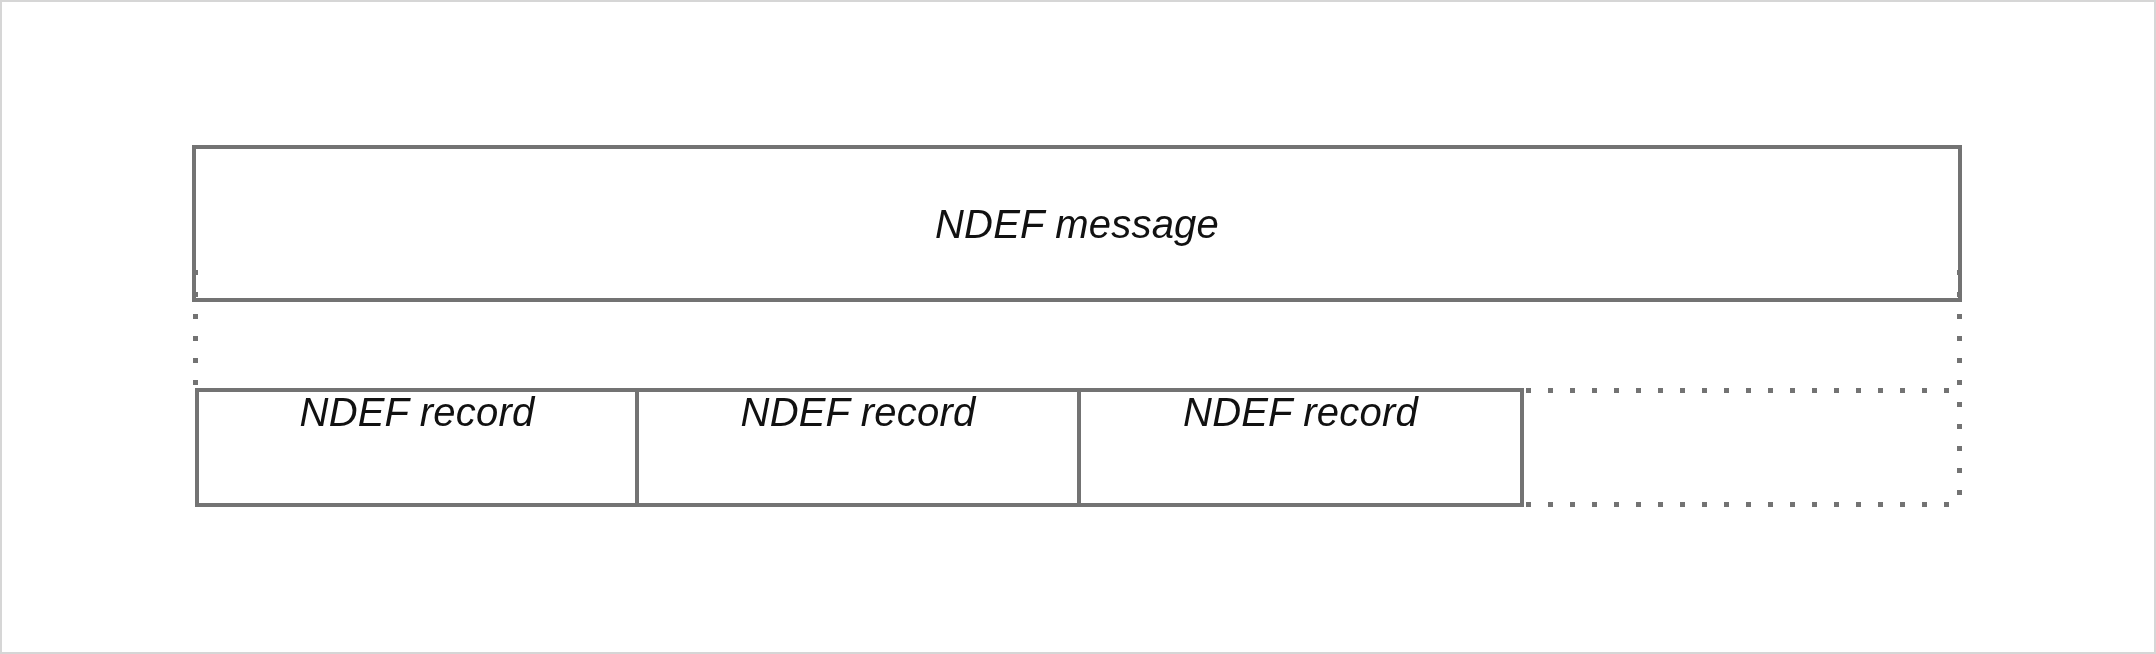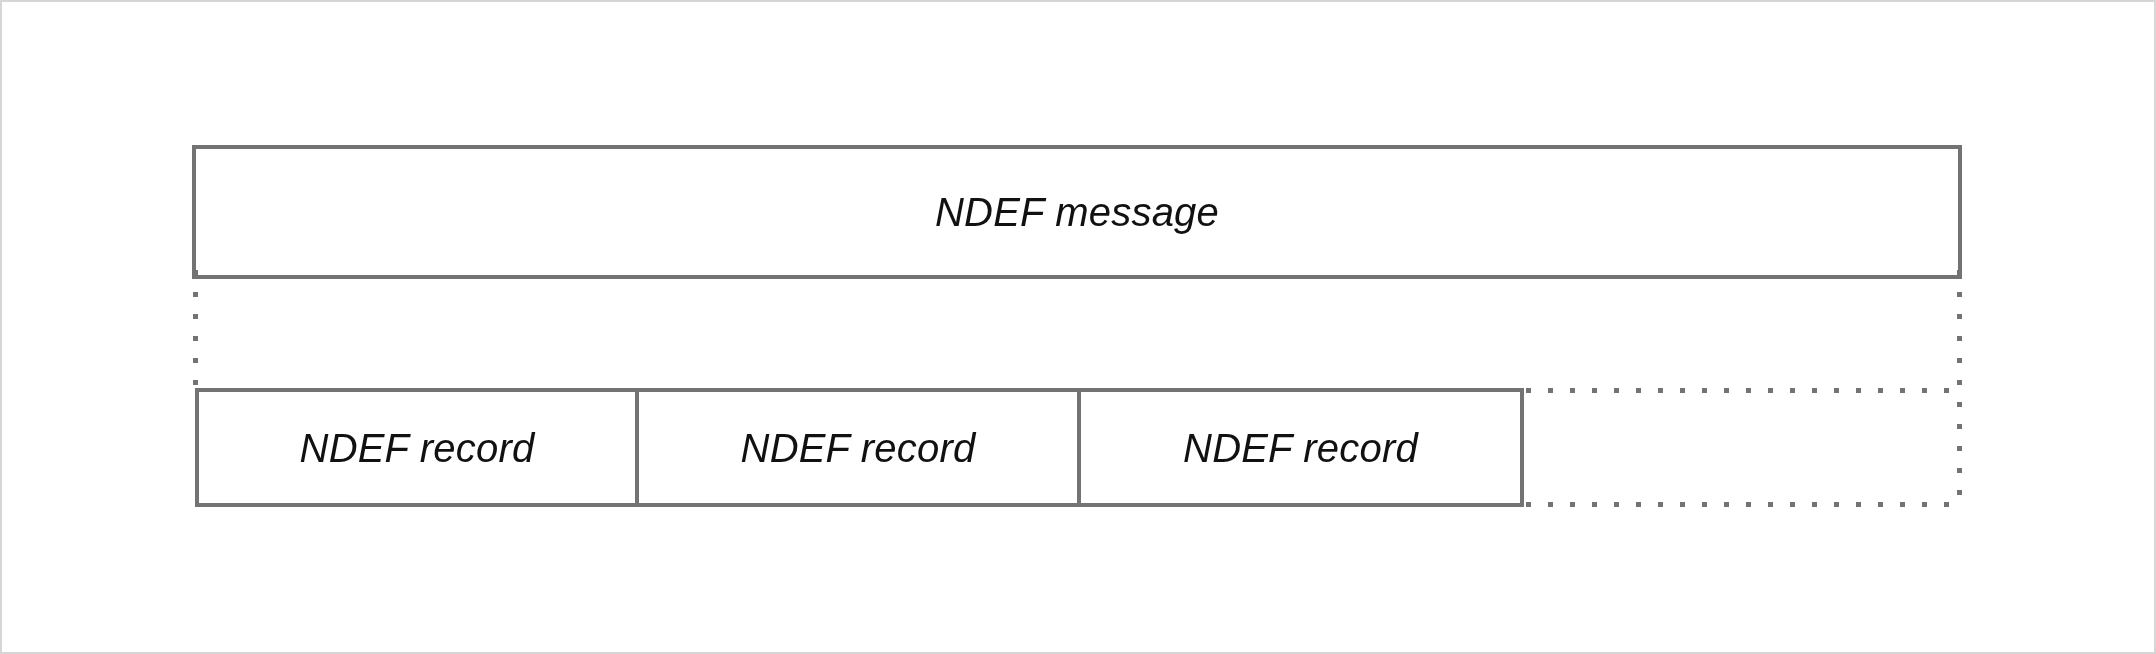--- a/index.html
+++ b/index.html
@@ -20,21 +20,21 @@
     border: 2px solid #d6d6d6;
     overflow: hidden;
   }
 
   
   .message-box {
     position: absolute;
     left: 190px;
     top: 143px;
     width: 1770px;
-    height: 134px;
+    height: 157px;
     box-sizing: border-box;
     border: 4px solid #737373;
     background: #ffffff;
     display: flex;
     align-items: center;
     justify-content: center;
   }
   .message-label {
     font-style: italic;
     font-size: 40px;
@@ -77,21 +77,20 @@
     height: 119px;
   }
   .record-box {
     position: absolute;
     top: 0;
     height: 119px;
     box-sizing: border-box;
     border: 4px solid #737373;
     background: #ffffff;
     display: flex;
-    align-items: center;
     justify-content: center;
   }
   .record-box.r0 { left: 0px;   width: 444px; }
   .record-box.r1 { left: 440px; width: 446px; }
   .record-box.r2 { left: 882px; width: 447px; }
 
   .record-label {
     font-style: italic;
     font-size: 40px;
     line-height: 1;

